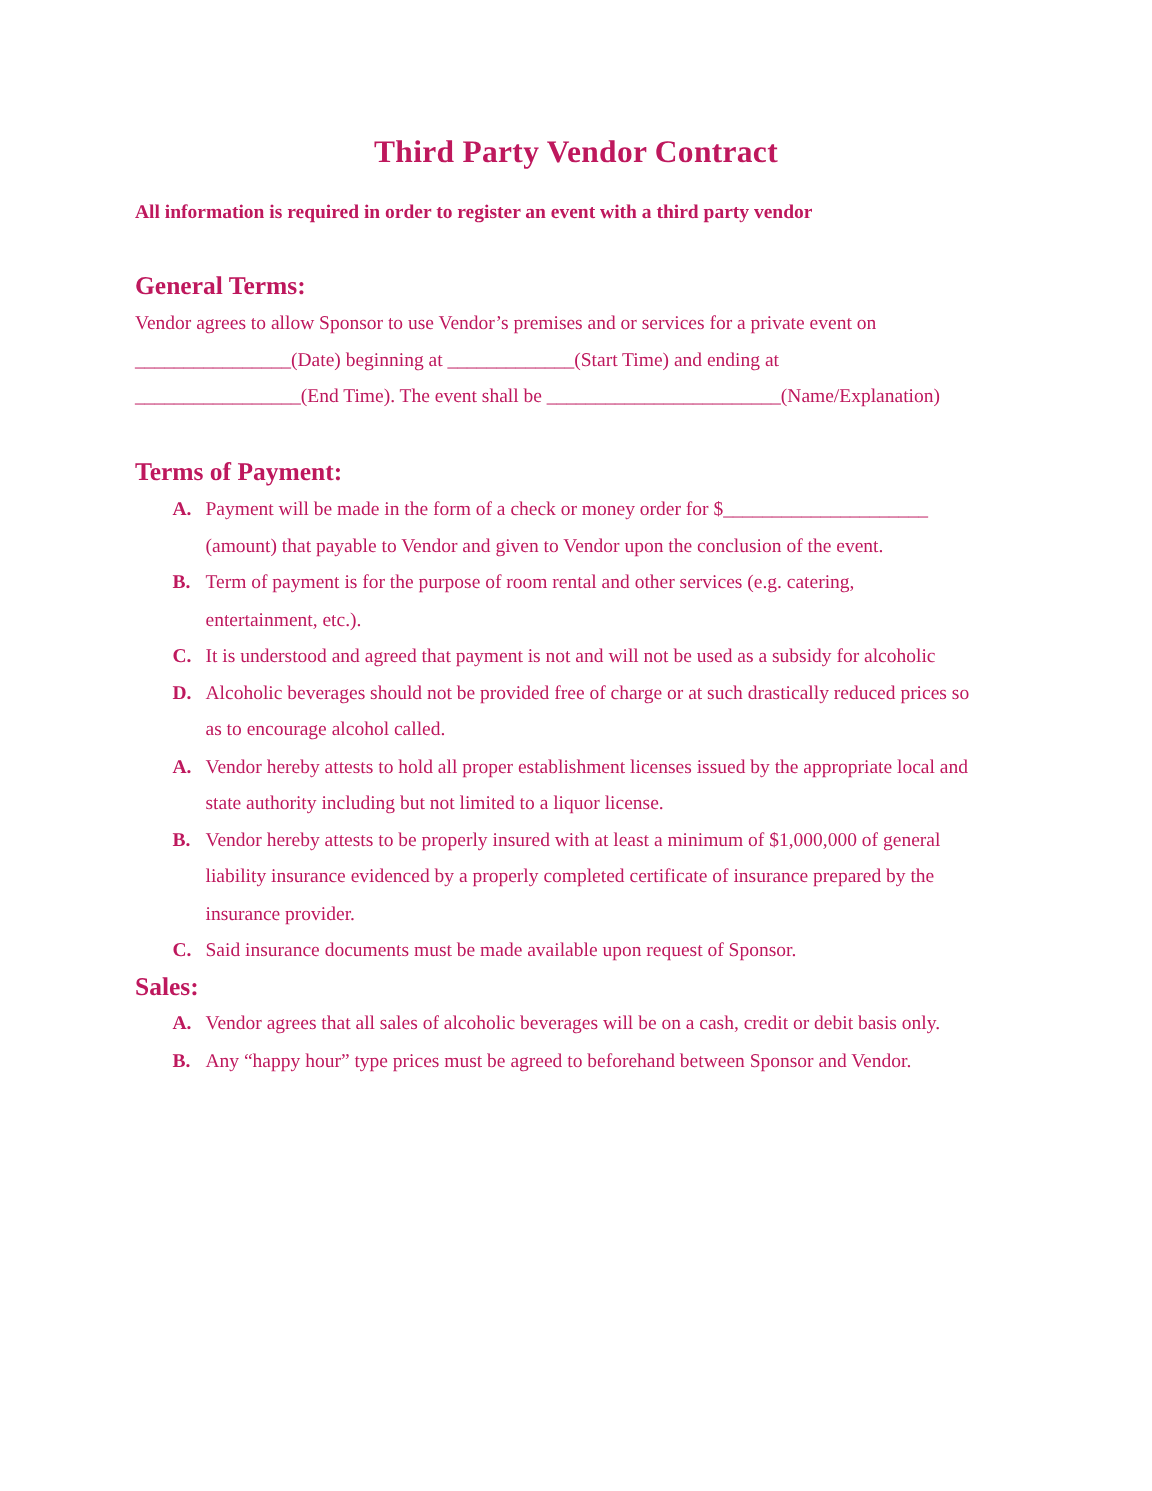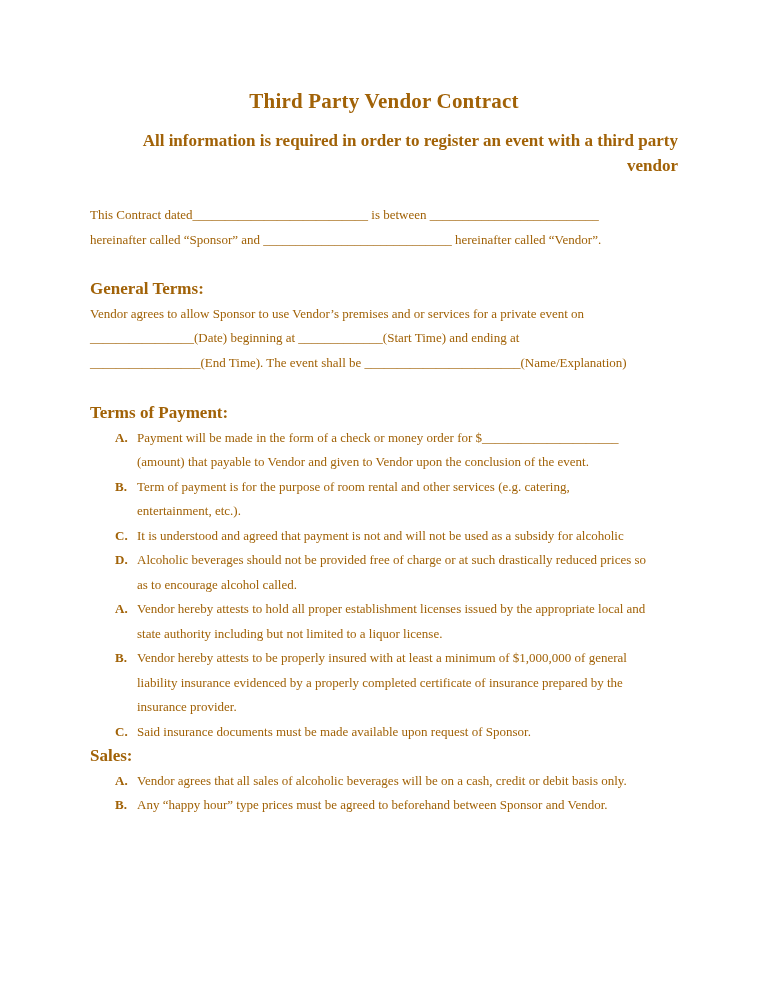--- a/index.html
+++ b/index.html
@@ -2,37 +2,37 @@
 <html><head>
 <meta charset="utf-8">
 <style>
   html, body { margin: 0; padding: 0; background: #ffffff; }
   .page {
     position: relative;
     width: 768px;
     height: 994px;
     margin: 0 auto;
     background: #ffffff;
-    color: #a16207;
+    color: #be185d;
     font-family: "Liberation Serif", "DejaVu Serif", serif;
     padding: 88px 90px 0 90px;
     box-sizing: border-box;
     overflow: hidden;
   }
   .title {
     font-size: 21px;
     font-weight: bold;
     text-align: center;
     line-height: 26px;
     letter-spacing: 0.2px;
   }
   .subtitle {
-    font-size: 17px;
+    font-size: 13px;
     font-weight: bold;
-    text-align: right;
+    text-align: left;
     line-height: 24.5px;
     margin-top: 15px;
   }
   .line {
     font-size: 13px;
     line-height: 24.5px;
     white-space: nowrap;
   }
   .heading {
     font-size: 17px;
@@ -57,24 +57,20 @@
   }
 </style>
 </head>
 <body>
 
 <div class="page">
 
   <div class="title">Third Party Vendor Contract</div>
   <div class="subtitle">All information is required in order to register an event with a third party vendor</div>
 
-  <div class="intro">
-    <div class="line">This Contract dated___________________________ is between __________________________</div>
-    <div class="line">hereinafter called “Sponsor” and _____________________________ hereinafter called “Vendor”.</div>
-  </div>
 
   <div class="gap-block">
     <div class="heading">General Terms:</div>
     <div class="line">Vendor agrees to allow Sponsor to use Vendor’s premises and or services for a private event on</div>
     <div class="line">________________(Date) beginning at _____________(Start Time) and ending at</div>
     <div class="line">_________________(End Time). The event shall be ________________________(Name/Explanation)</div>
   </div>
 
   <div class="gap-block-lg">
     <div class="heading">Terms of Payment:</div>

